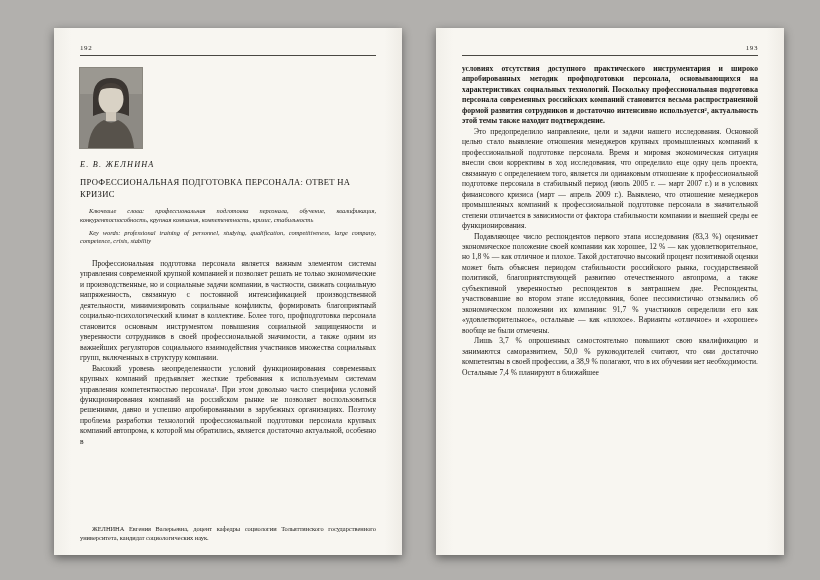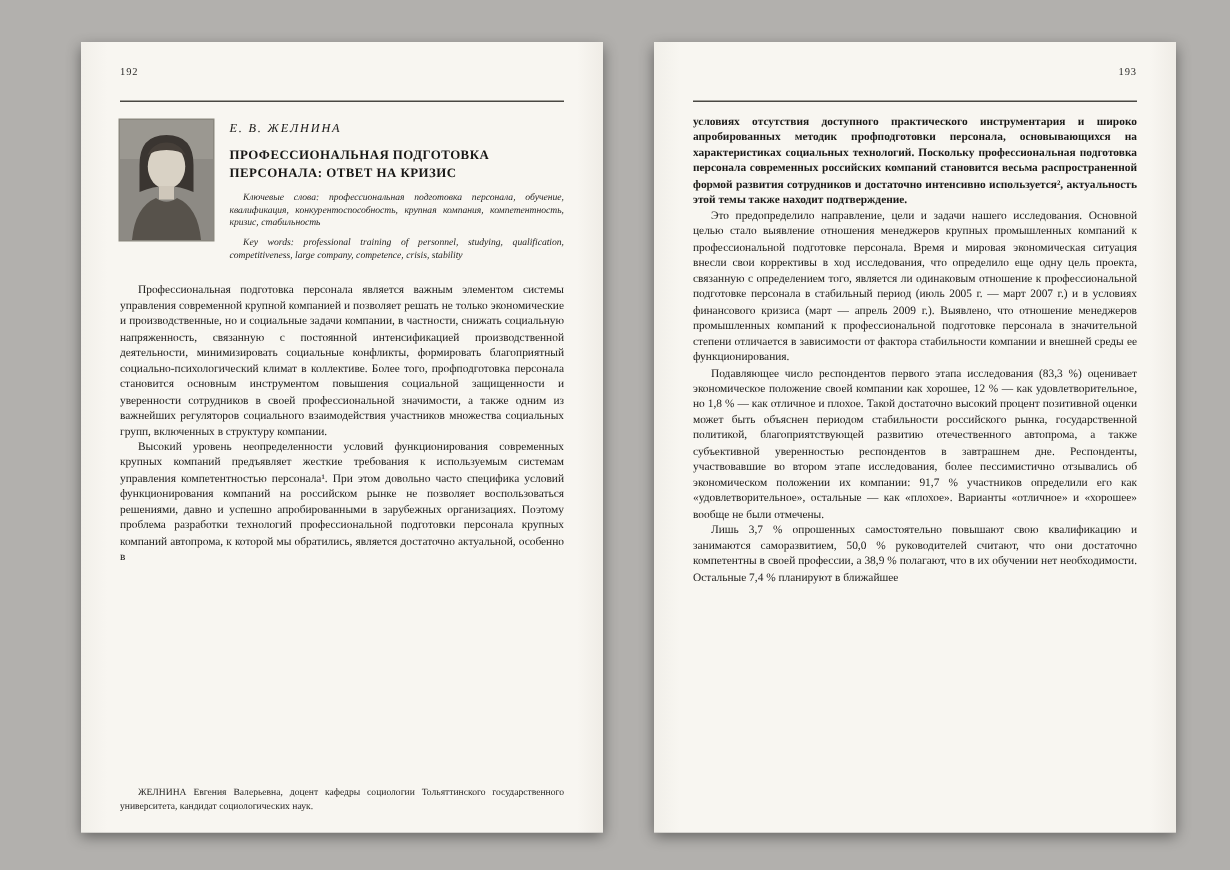--- a/index.html
+++ b/index.html
@@ -15,36 +15,36 @@
     position:absolute;top:28px;width:348px;height:527px;
     background:linear-gradient(90deg,#f1efe9 0%,#f8f6f1 5%,#f8f6f1 95%,#efece6 100%);
     box-shadow:0 3px 9px rgba(0,0,0,.45);
     padding:16px 26px 0 26px;box-sizing:border-box;
   }
   .page-left{left:54px;}
   .page-right{left:436px;}
   .page-head{
     font-size:7px;letter-spacing:.6px;color:#2c2b29;
     border-bottom:1px solid #4a4843;
-    padding-bottom:15px;margin-bottom:8px;
+    padding-bottom:3px;margin-bottom:8px;
   }
   .page-head.align-right{text-align:right;}
-  .author-block{display:flex;gap:11px;margin:12px 0 8px 0;}
+  .author-block{display:flex;gap:11px;margin:12px 0 8px 0;flex-direction:column;}
   .photo{
     width:62px;height:80px;flex:none;
     box-shadow:0 0 0 1px #8a877f;
   }
   .photo svg{display:block;width:62px;height:80px;}
   .author-meta{flex:1;min-width:0;}
   .author-name{
     font-style:italic;font-size:8.2px;letter-spacing:1.2px;
     margin:1px 0 7px 0;
   }
   .article-title{
-    font-size:8.6px;font-weight:bold;line-height:1.4;
+    font-size:8.6px;font-weight:normal;line-height:1.4;
     letter-spacing:.3px;margin:0 0 7px 0;
   }
   .keywords{
     font-style:italic;font-size:6.4px;line-height:1.32;
     text-align:justify;text-indent:9px;margin:0 0 5px 0;color:#232220;
   }
   .body p{
     font-size:7.6px;line-height:1.38;text-align:justify;
     text-indent:12px;margin:0;color:#1b1a18;
   }

